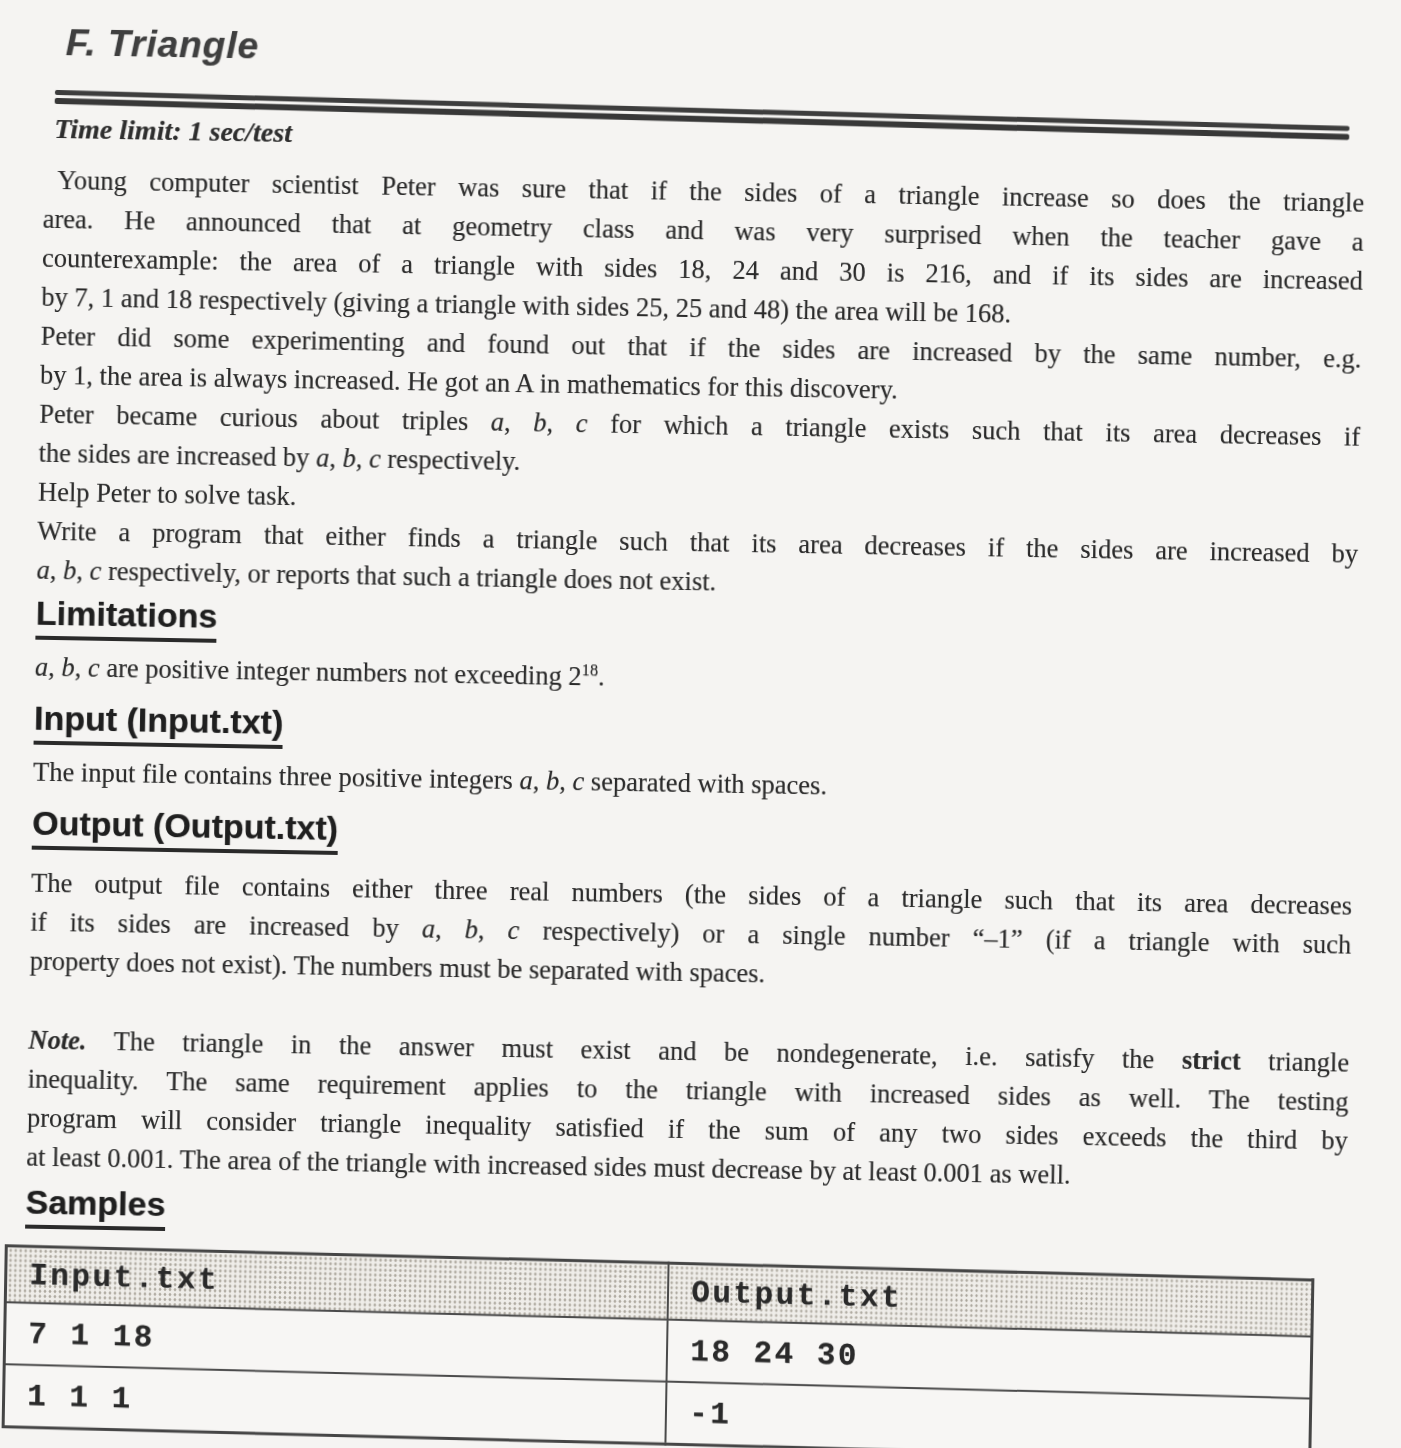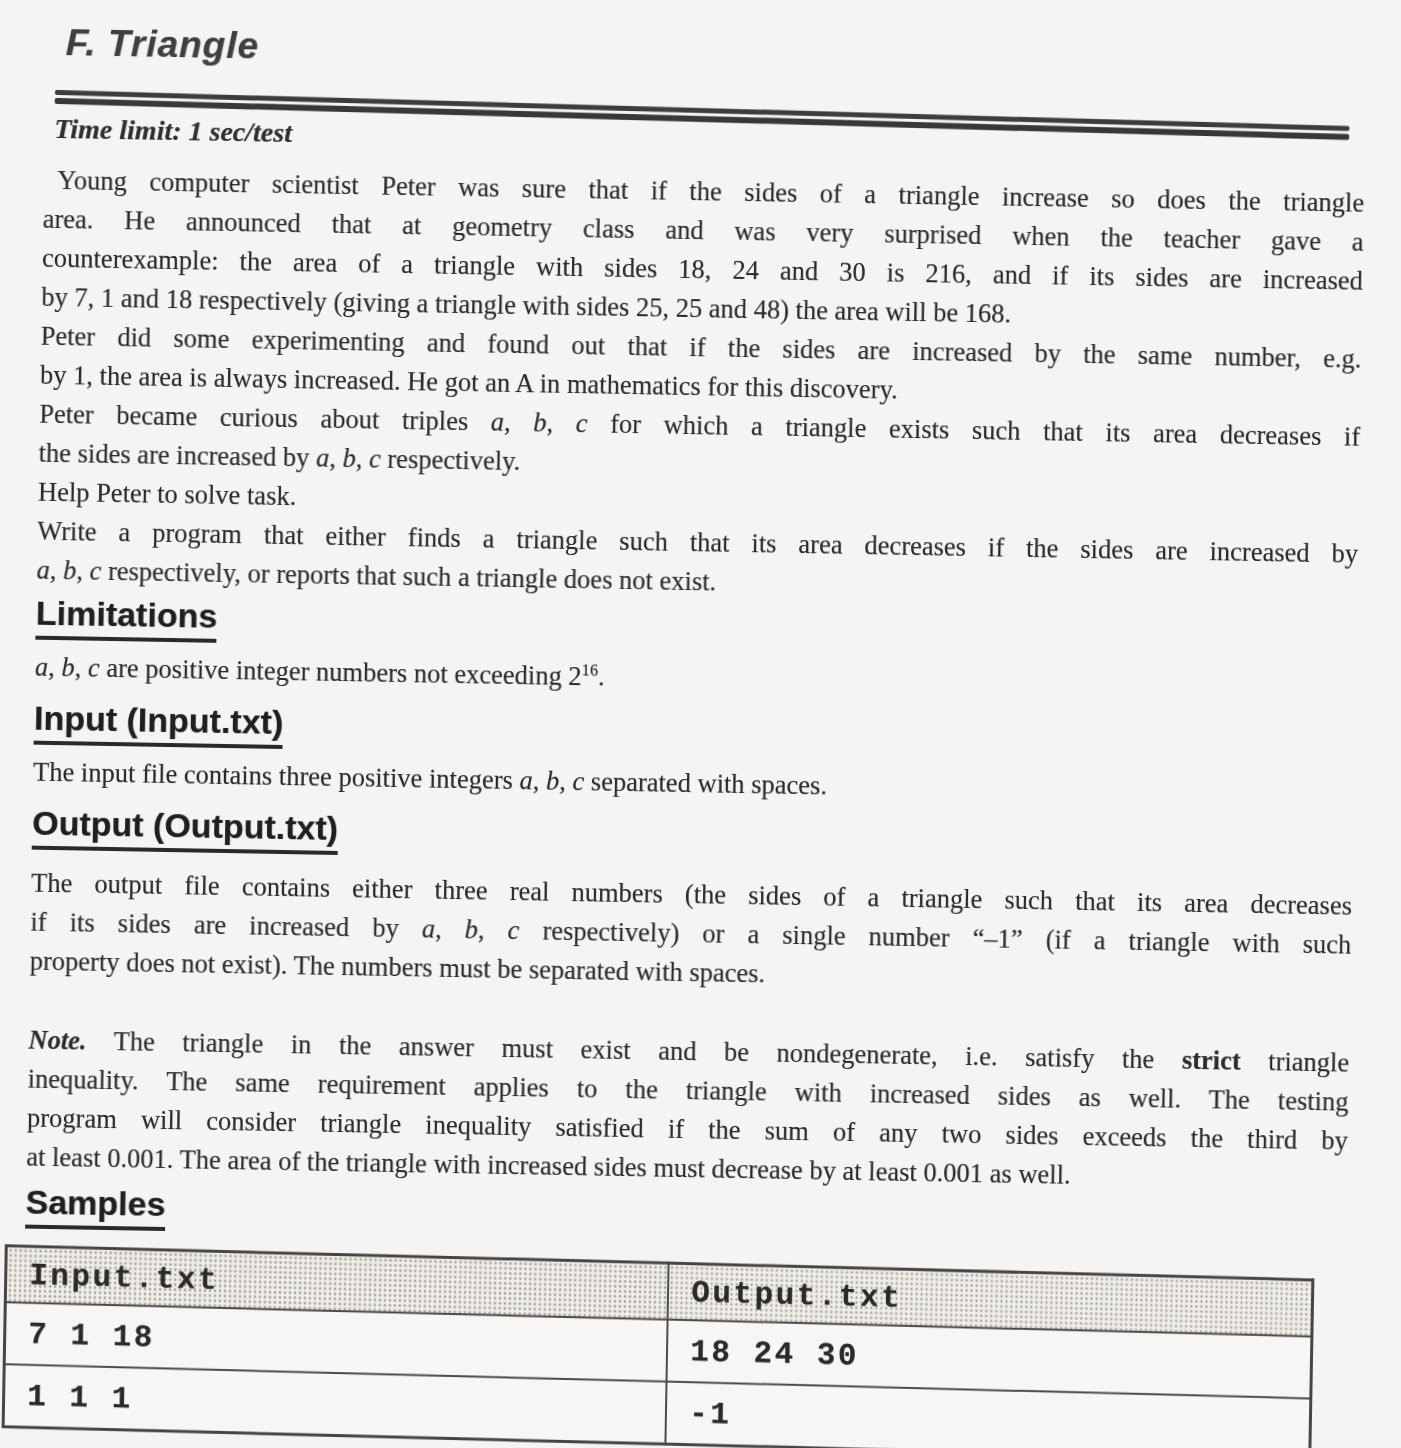--- a/index.html
+++ b/index.html
@@ -149,21 +149,21 @@
       <div>
           <div class="line">Write a program that either finds a triangle such that its area decreases if the sides are increased by</div>
           <div class="line last"><i>a</i>, <i>b</i>, <i>c</i> respectively, or reports that such a triangle does not exist.</div>
         </div>
     </div>
 
     <div class="heading-row mt4">
       <span class="section-heading">Limitations</span>
     </div>
     <div class="body-text mt8 mb12">
-        <div class="line last"><i>a</i>, <i>b</i>, <i>c</i> are positive integer numbers not exceeding 2<sup>16</sup>.</div>
+        <div class="line last"><i>a</i>, <i>b</i>, <i>c</i> are positive integer numbers not exceeding 2<sup>18</sup>.</div>
       </div>
 
     <div class="heading-row">
       <span class="section-heading">Input (Input.txt)</span>
     </div>
     <div class="body-text mt8 mb12">
         <div class="line last">The input file contains three positive integers <i>a</i>, <i>b</i>, <i>c</i> separated with spaces.</div>
       </div>
 
     <div class="heading-row">

